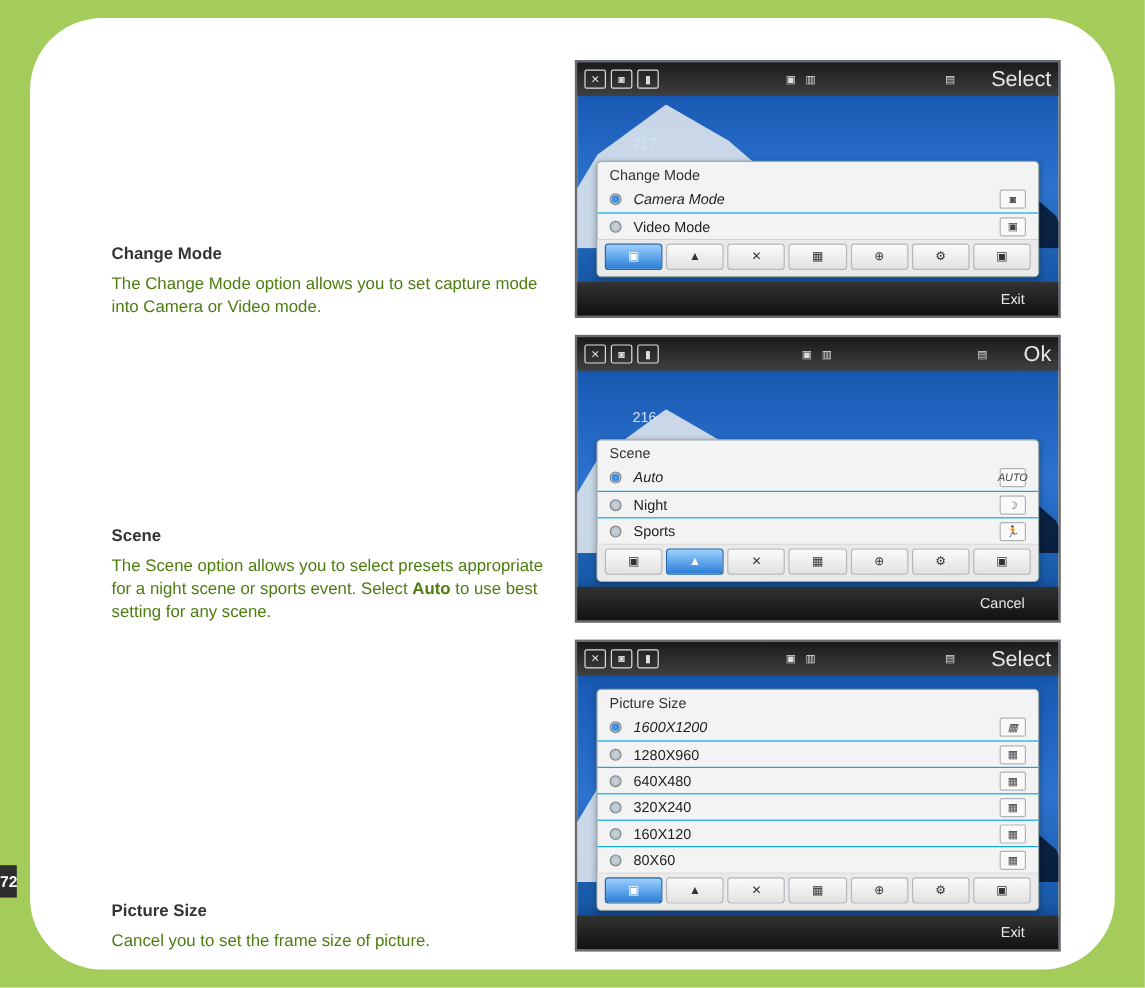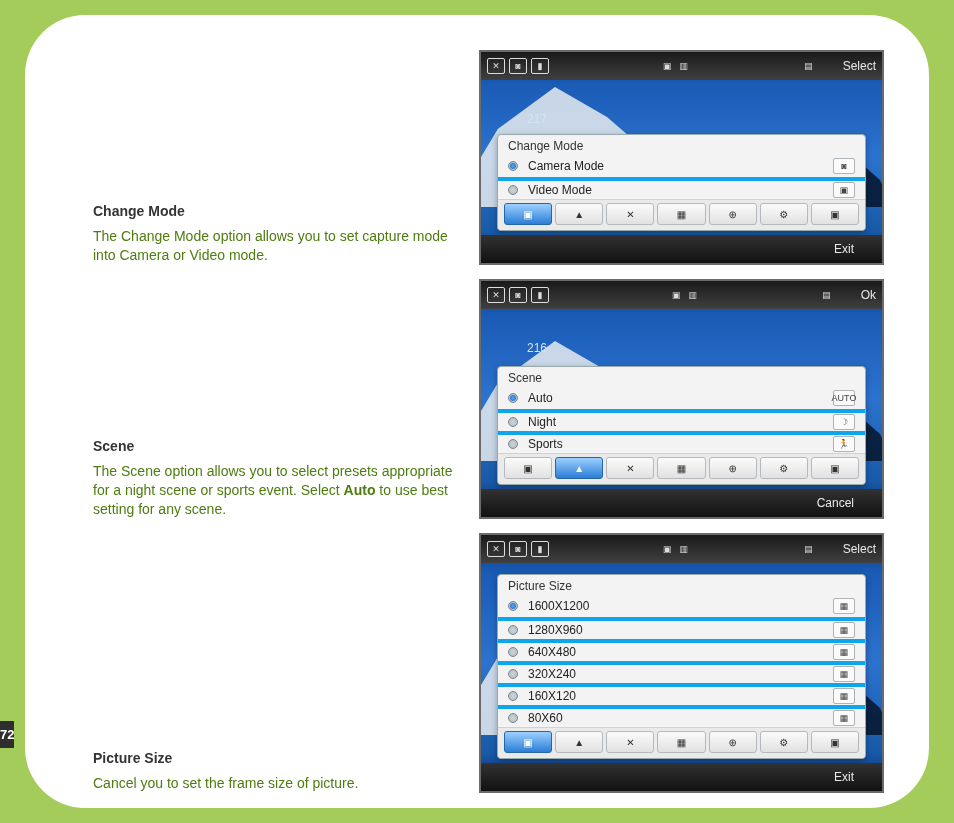--- a/index.html
+++ b/index.html
@@ -65,21 +65,21 @@
     background: linear-gradient(#1a1a1a, #404040);
     display: flex;
     align-items: center;
     padding: 0 6px;
     font-size: 11px;
     gap: 4px;
   }
   .cs-top .spacer { flex: 1; }
   .cs-top .right-label {
     color: #e8e8e8;
-    font-size: 12px;
+    font-size: 18px;
   }
   .cs-glyph {
     display: inline-flex;
     align-items: center;
     justify-content: center;
     width: 18px; height: 16px;
     border: 1px solid #ddd;
     border-radius: 2px;
     font-size: 9px;
     color: #ddd;
@@ -145,23 +145,23 @@
     color: #333;
     font-size: 12px;
   }
   .panel-list { }
   .panel-item {
     display: flex;
     align-items: center;
     height: 22px;
     padding: 0 10px;
     gap: 10px;
-    border-top: 4px solid #0ea5e9;
-  }
-  .panel-item:first-child { border-top: none; }
+    border-top: 1px solid #0ea5e9;
+  }
+  .panel-item:first-child { border-top: none; font-style: italic; }
   .panel-item .radio {
     width: 10px; height: 10px;
     border: 1px solid #7a878f;
     border-radius: 50%;
     background: radial-gradient(#cfd6db, #aeb6bc);
     position: relative;
     flex-shrink: 0;
   }
   .panel-item .radio.selected::after {
     content: "";

